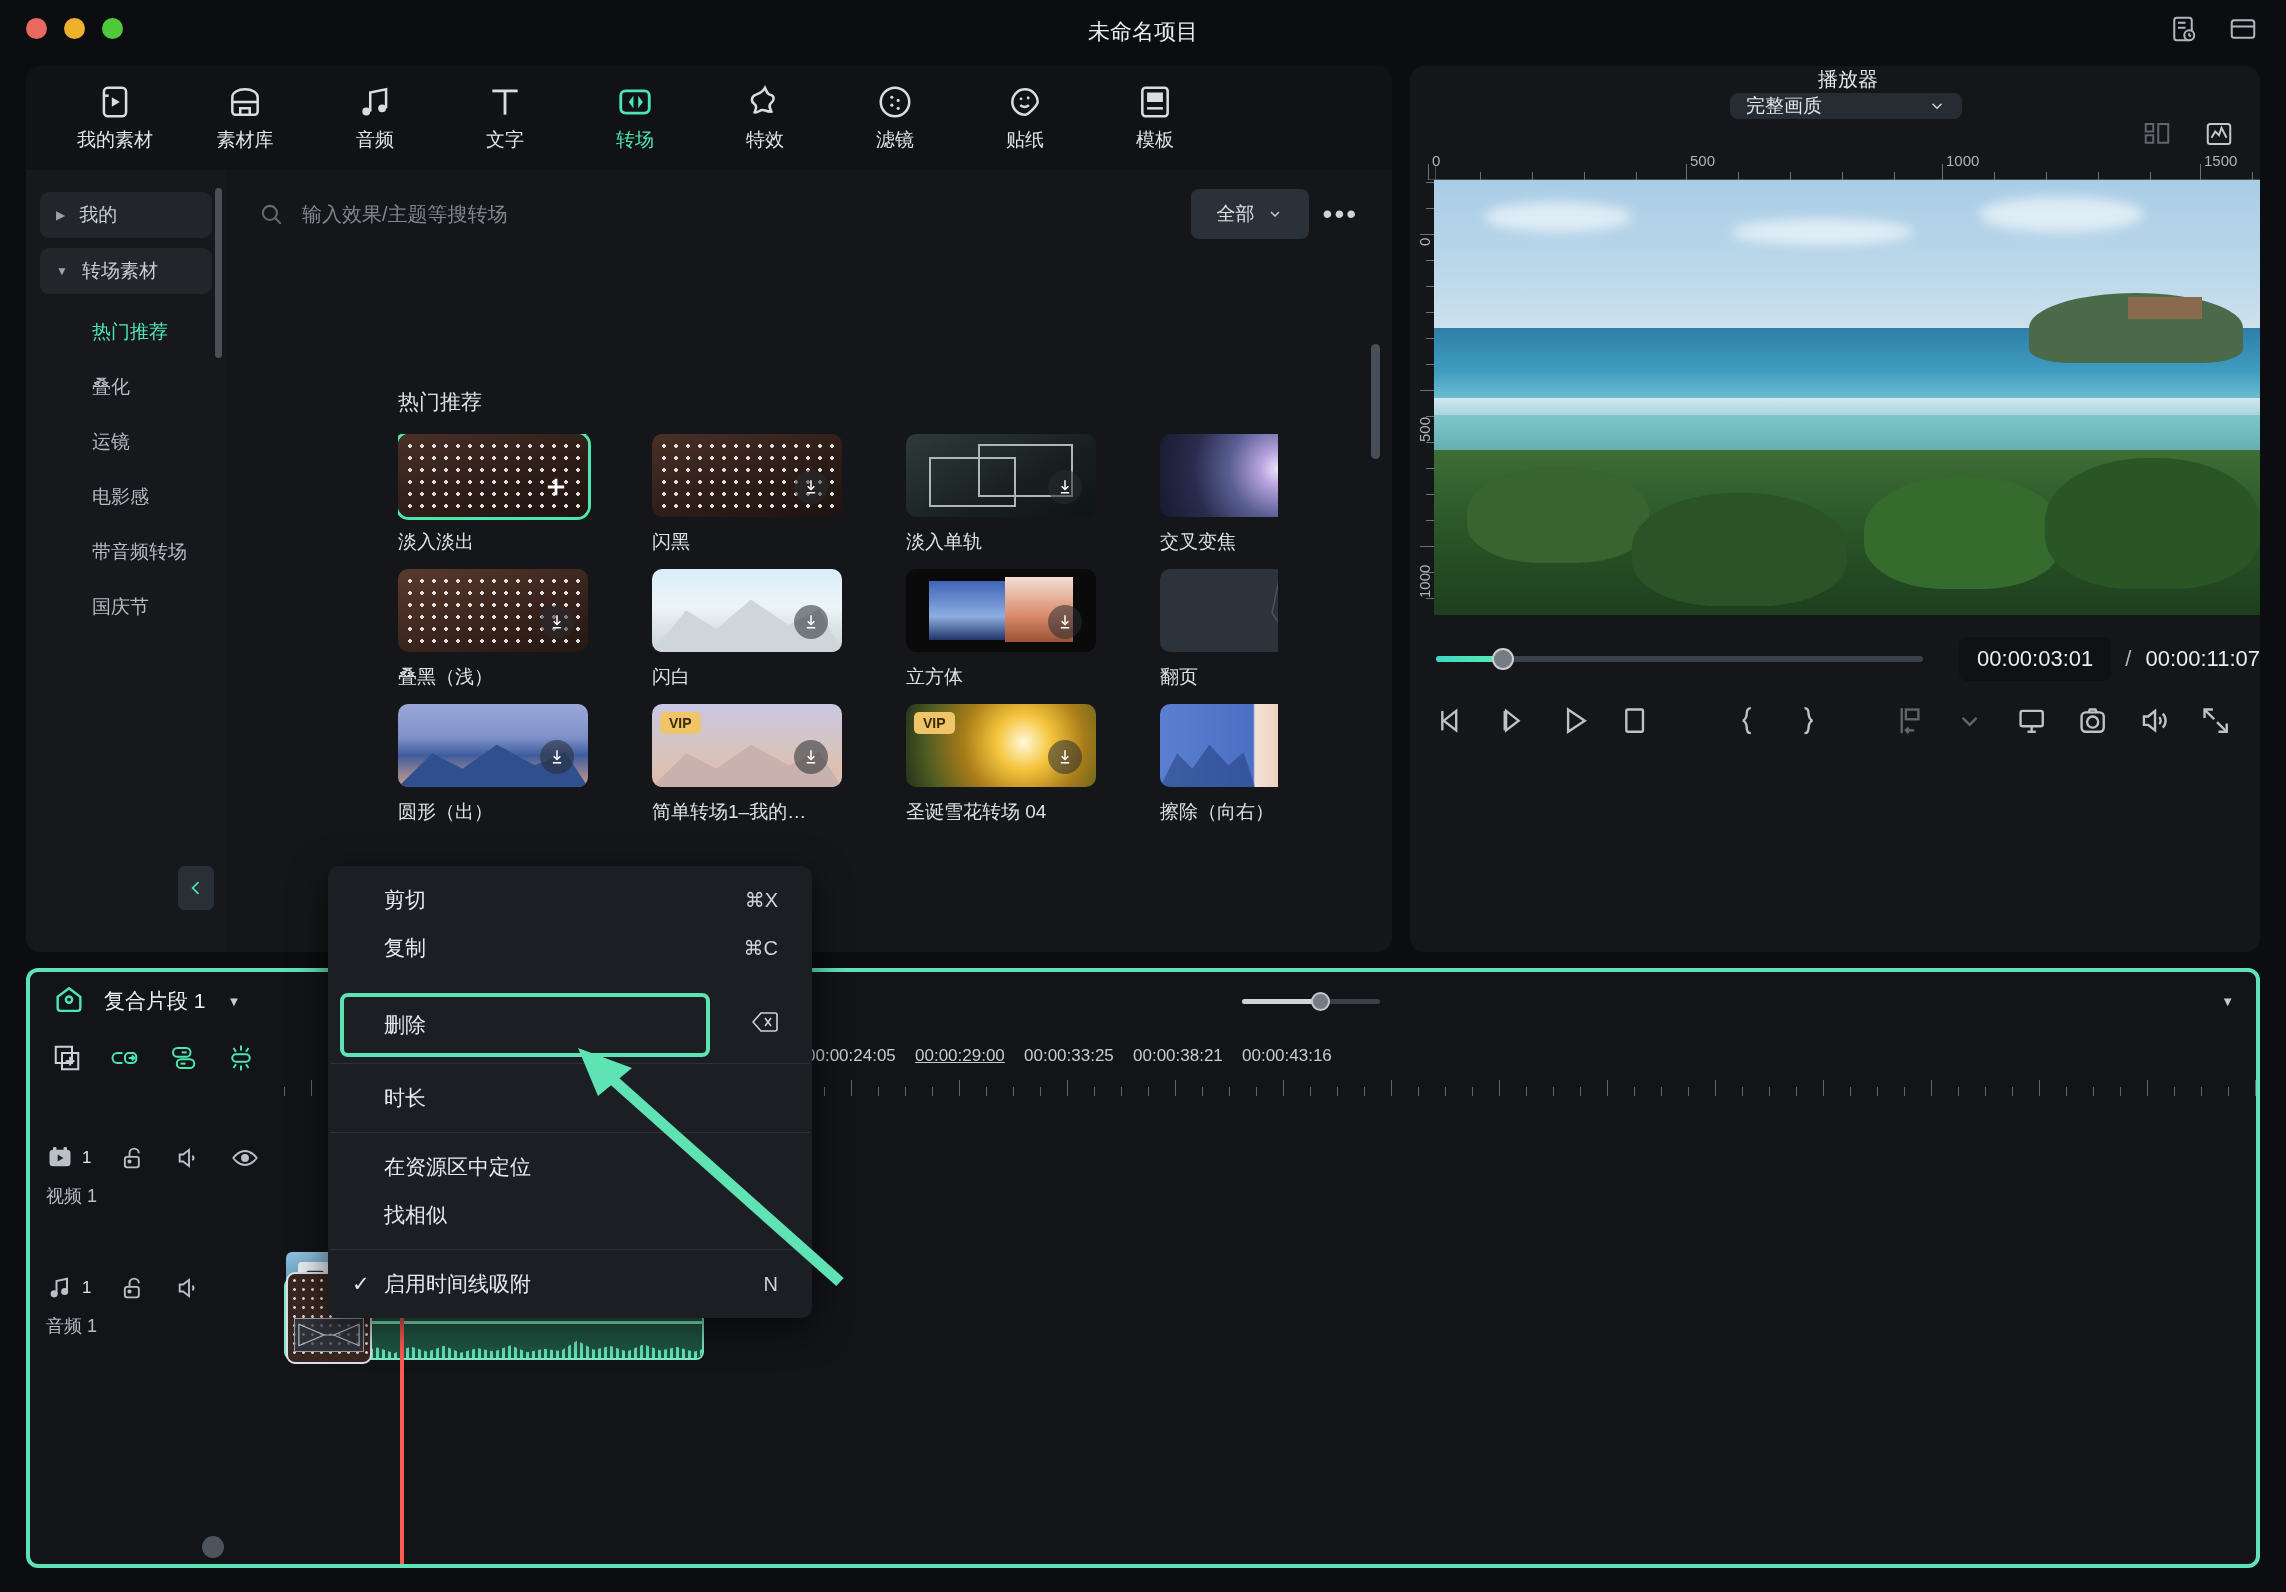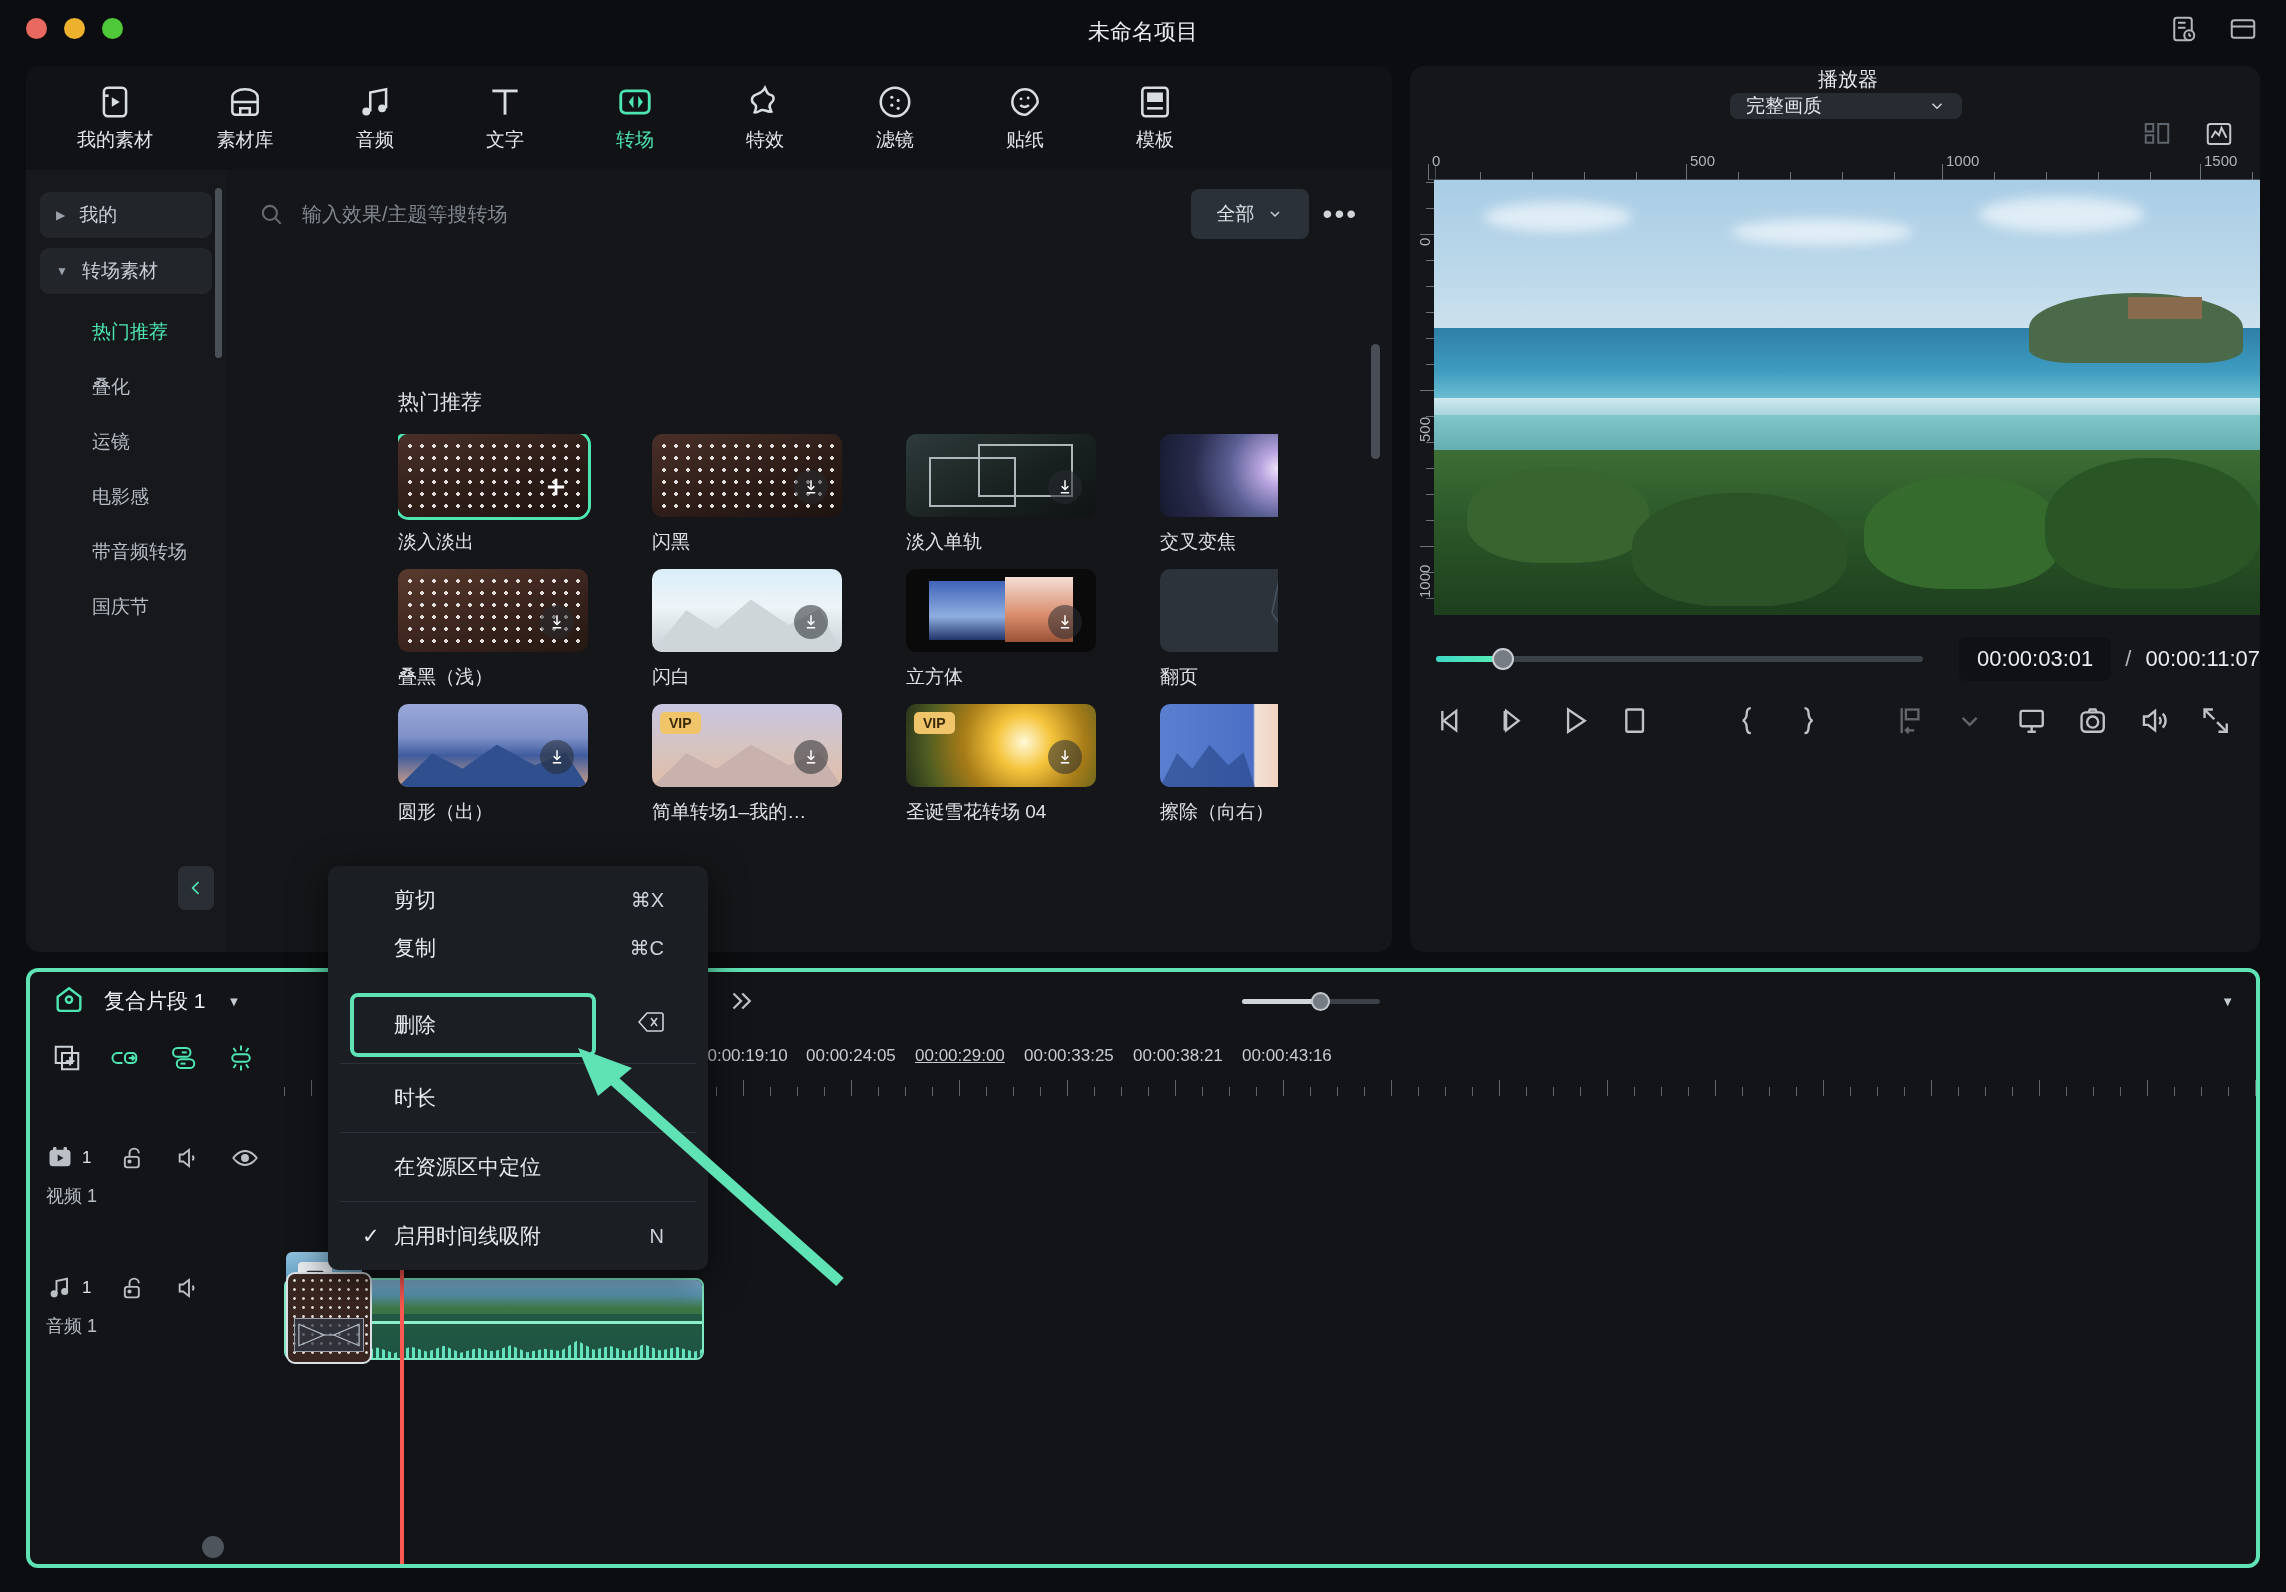--- a/index.html
+++ b/index.html
@@ -209,23 +209,23 @@
     background-size: 9px 9px; }
   .trans-chip .bow { position:absolute; left:6px; right:6px; bottom: 10px; height: 34px; border:1px solid #9aa3ad; background: rgba(45,55,68,.7); }
   .clip-play-badge { position:absolute; left: 268px; top: 166px; width: 34px; height: 34px; background:#e8ecef; border-radius: 4px; display:flex; align-items:center; justify-content:center; }
   .clip-mini { position:absolute; left: 256px; top: 156px; width: 76px; height: 44px; background: linear-gradient(180deg,#8fc0dd,#4e8fb3); border-radius: 6px 6px 0 0; }
 
   .playhead { position:absolute; left: 370px; top: 124px; bottom: 0; width: 4px; background: #ff5a52; }
   .scrollknob { position:absolute; left: 258px; bottom: 8px; width: 22px; height: 22px; border-radius:50%; background:#4d545c; }
 
   
   .ctxmenu {
-    position: absolute; left: 328px; top: 866px; width: 380px;
+    position: absolute; left: 328px; top: 866px; width: 484px;
     background: #1b1e23; border-radius: 10px; box-shadow: 0 10px 36px rgba(0,0,0,.6);
-    padding: 10px 12px; z-index: 50;
+    padding: 10px 2px; z-index: 50;
   }
   .mi { height: 48px; display:flex; align-items:center; padding: 0 32px 0 54px; font-size: 21px; color: #e6eaee; cursor:pointer; position:relative; }
   .mi .sc { margin-left:auto; font-size: 20px; color: #cdd3d9; }
   .mi.checked::before {
     content:'✓'; position:absolute; left: 22px; font-size: 21px; color: #e6eaee;
   }
   .msep { height: 1px; background: #2c3137; margin: 10px 0; }
   .mi.highlight { outline: 4px solid #5fe3b4; border-radius: 4px; margin: 0 104px 0 14px; padding-left: 40px; height: 56px; }
 
   .arrow { position: absolute; left: 540px; top: 1032px; width: 320px; height: 260px; z-index: 60; pointer-events:none; }
@@ -1051,20 +1051,23 @@
     </div>
     <div class="msep"></div>
     <div class="mi">
       <span>时长</span>
       <span class="sc"></span>
     </div>
     <div class="msep"></div>
     <div class="mi">
       <span>在资源区中定位</span>
     </div>
+    <div class="mi">
+      <span>找相似</span>
+    </div>
     <div class="msep"></div>
     <div class="mi checked">
       <span>启用时间线吸附</span>
       <span class="sc">N</span>
     </div>
   </div>
 
   <svg class="arrow" viewBox="0 0 320 260">
     <path d="M300 250 L62 38" stroke="#5fe3b4" stroke-width="11" fill="none"></path>
     <path d="M38 16 L92 36 L58 64 Z" fill="#5fe3b4"></path>

